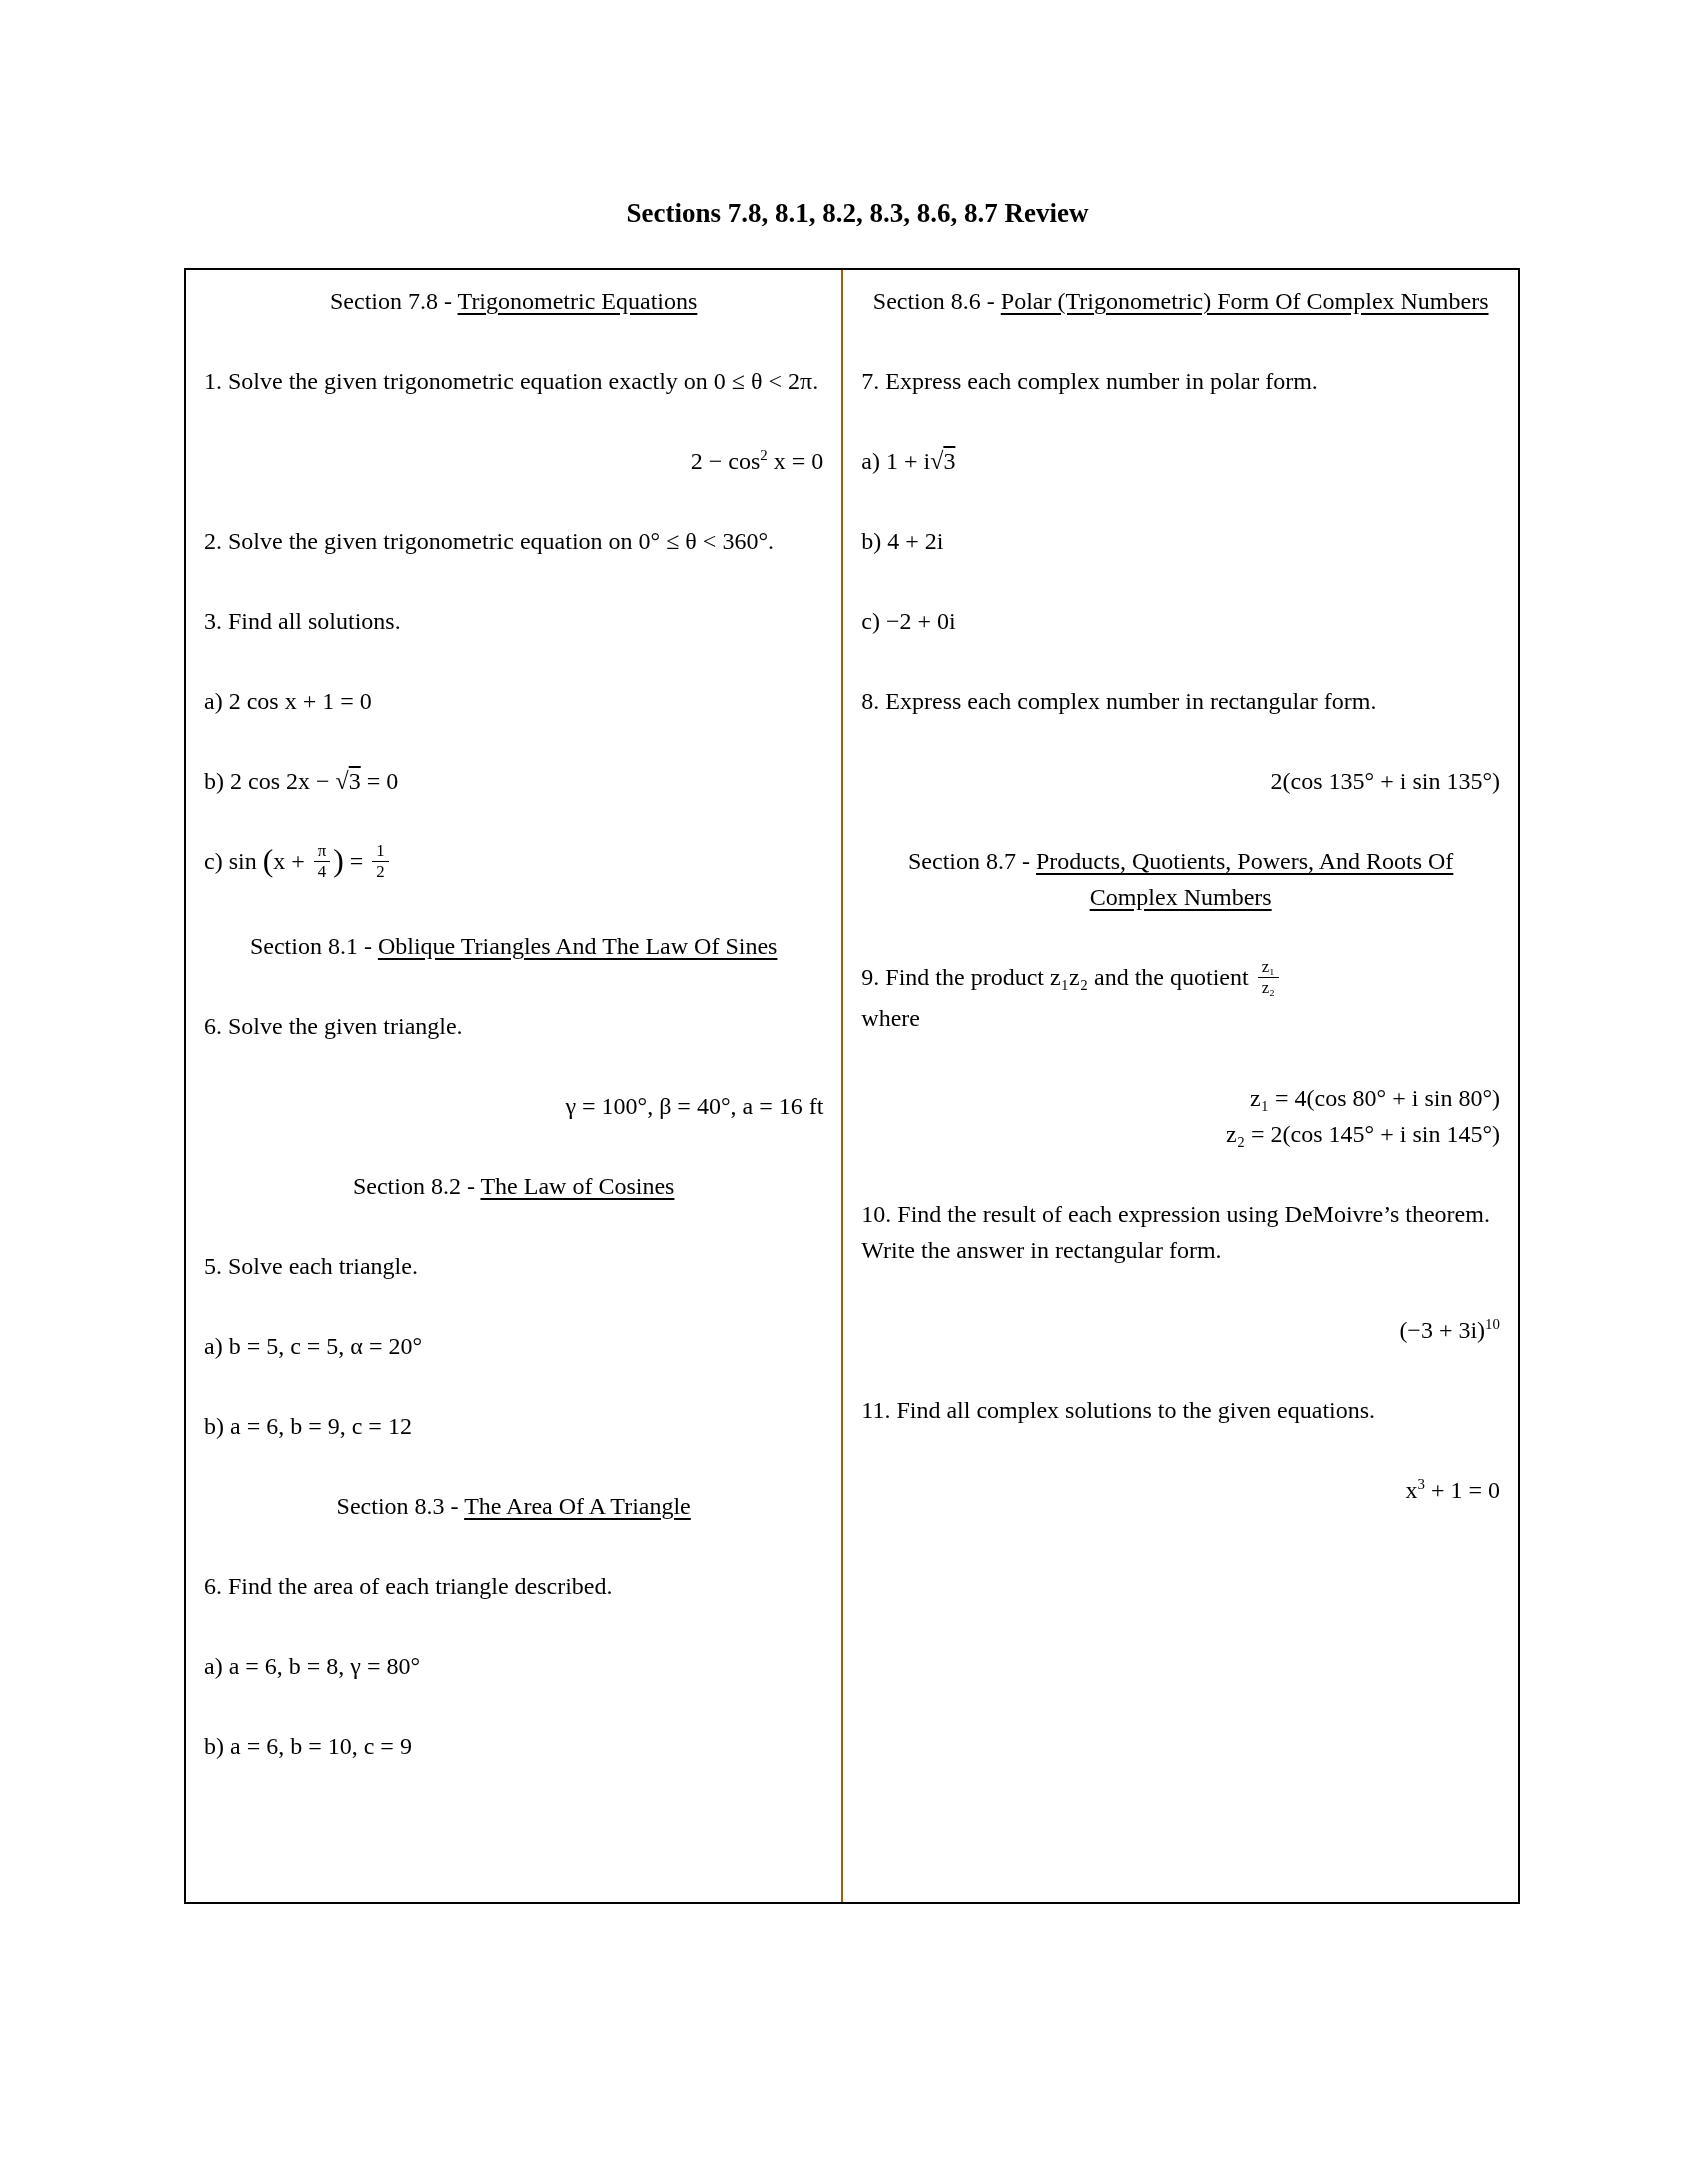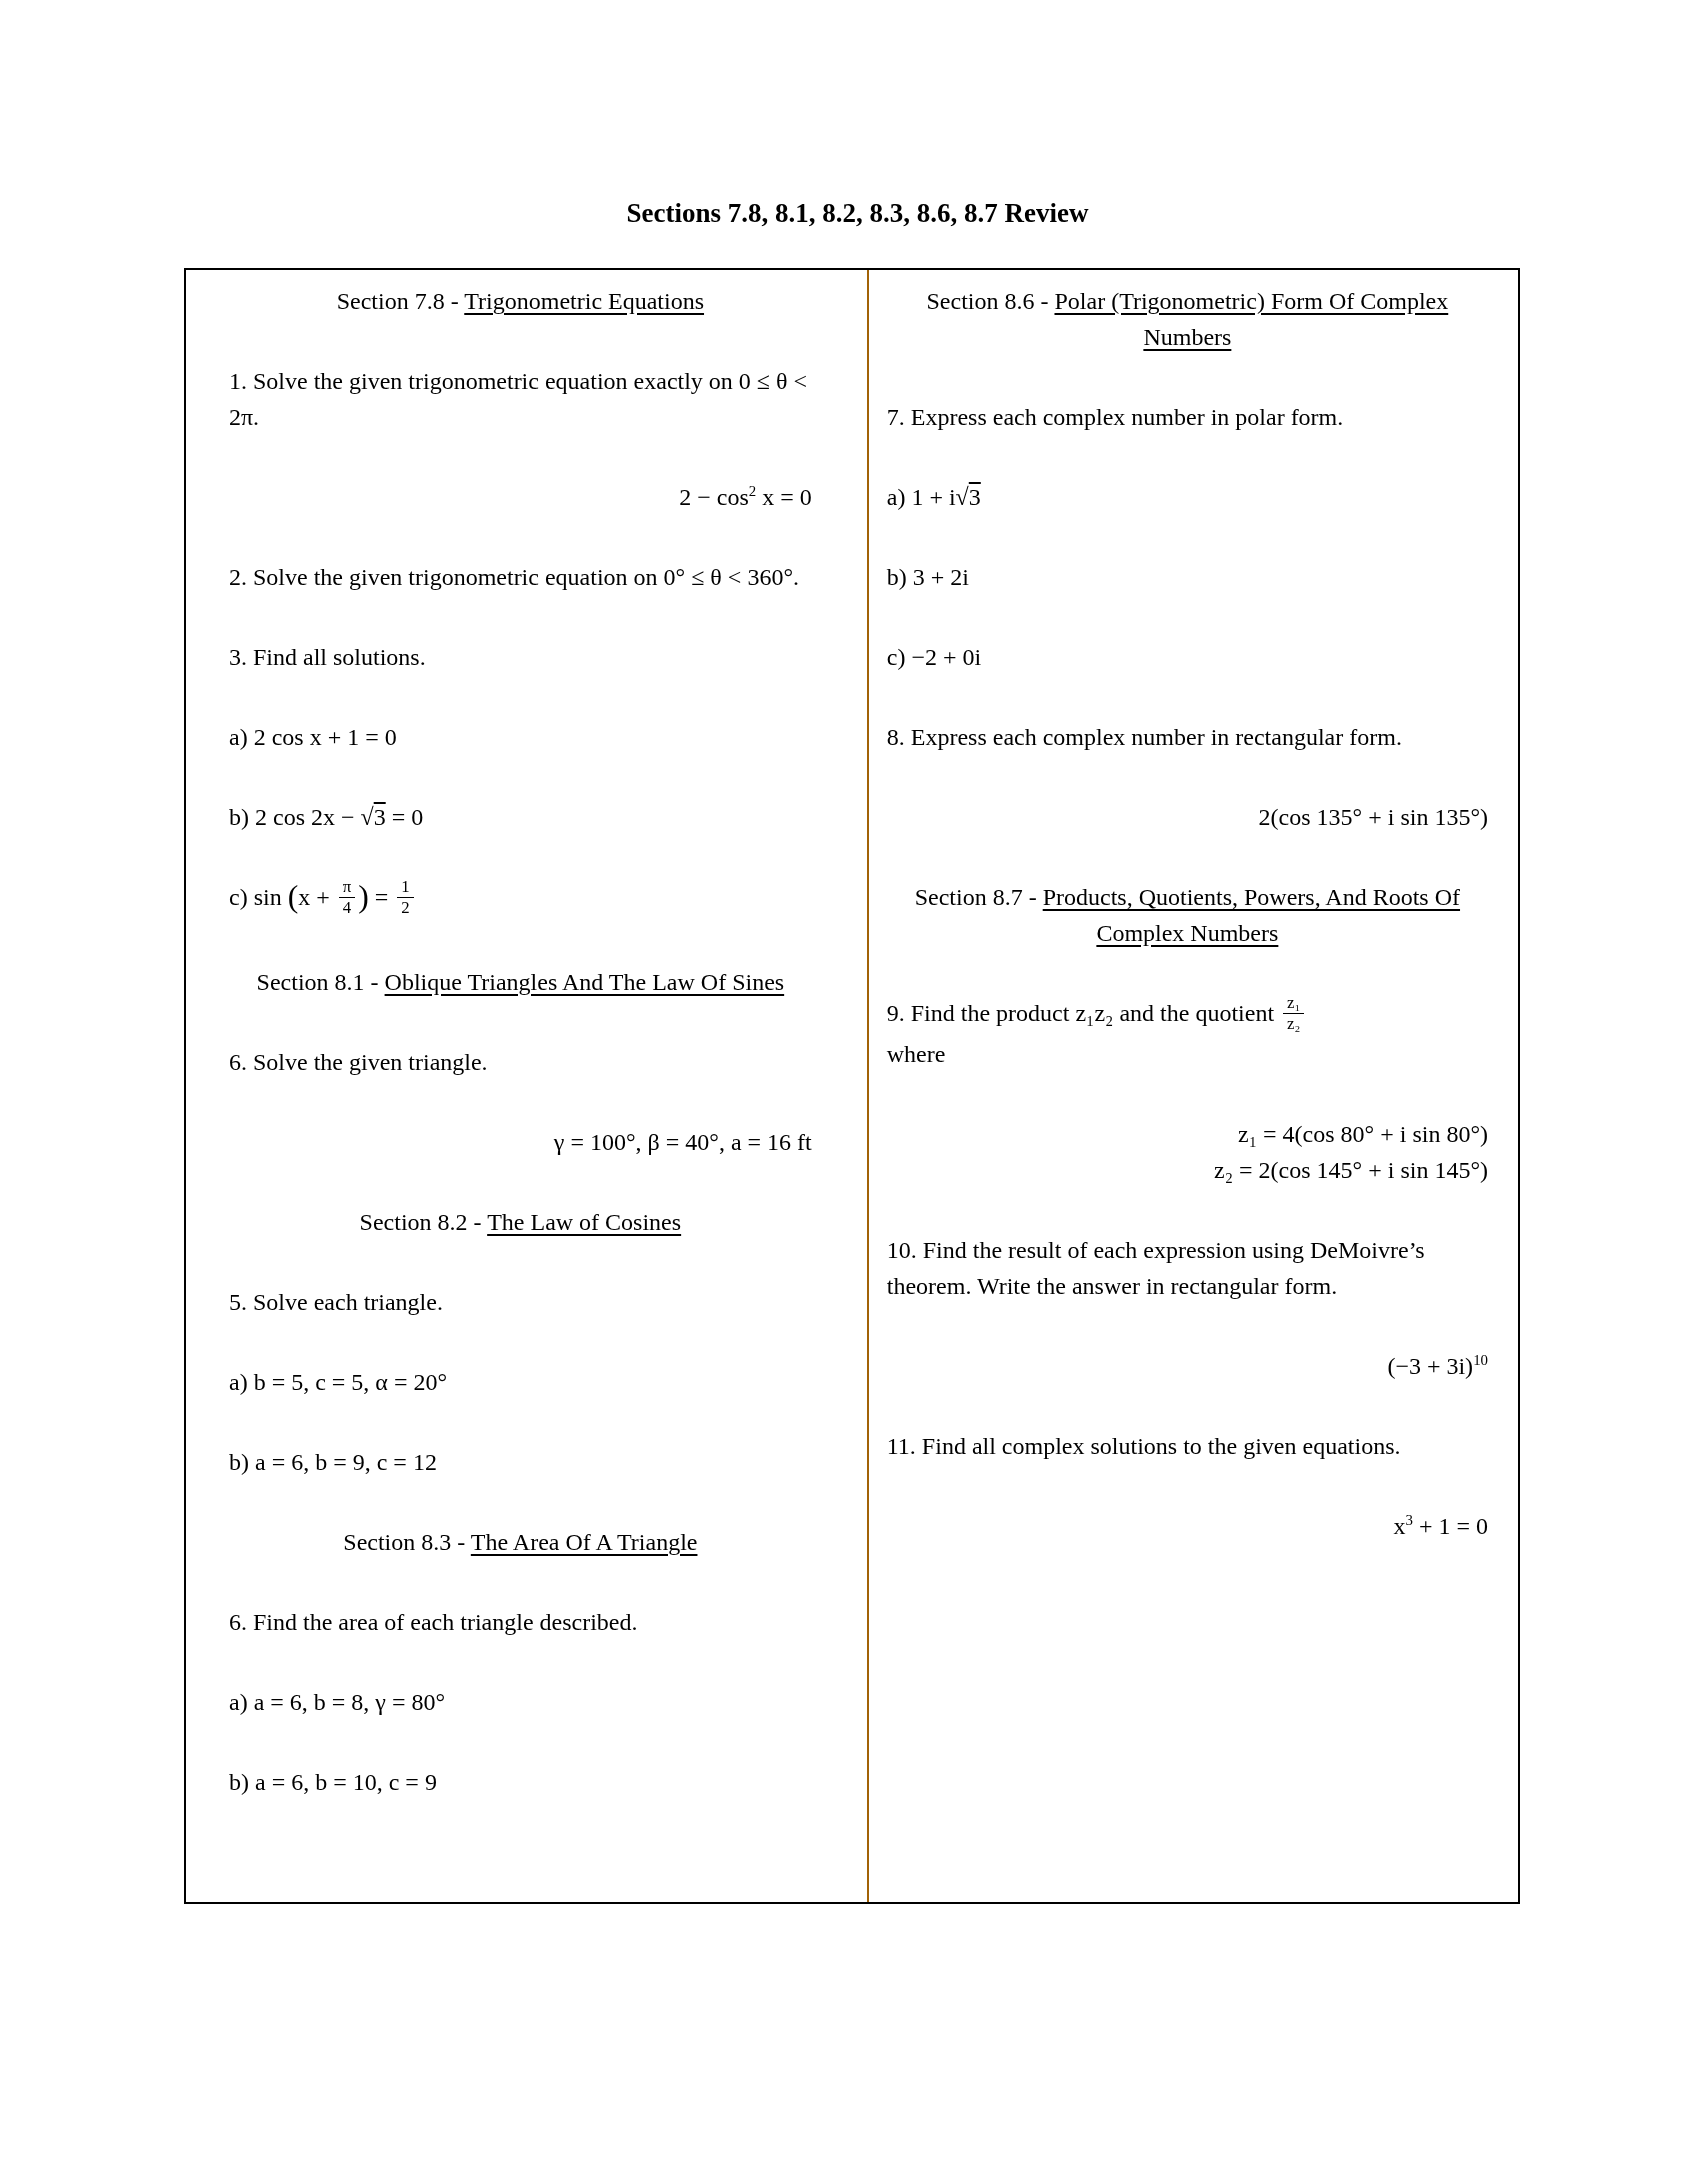--- a/index.html
+++ b/index.html
@@ -22,23 +22,22 @@
     position: absolute;
     top: 268px; left: 184px;
     width: 1336px; height: 1636px;
     border: 2px solid #000000;
     display: flex;
     background: #ffffff;
   }
   .col {
     font-size: 24px;
     line-height: 1.5;
-    padding: 13px 30px 10px 18px;
+    padding: 13px 18px 10px 18px;
     overflow: hidden;
-    margin-left: 25px;
   }
   .col-left  { width: 49.2%; }
   .col-right { width: 50.8%; border-left: 2px solid #a16207; }
   .block { margin-bottom: 44px; }
   .block:last-child { margin-bottom: 0; }
   .center  { text-align: right; }
   .heading { text-align: center; }
   .u { text-decoration: underline; text-underline-offset: 4px; }
   .mt-lg { margin-top: 36px; }
   .tight { margin-bottom: 0; }
@@ -118,21 +117,21 @@
     </div>
 
     <div class="col col-right">
 
       <div class="block heading"><span>Section 8.6 - </span><span class="u">Polar (Trigonometric) Form Of Complex Numbers</span></div>
 
       <div class="block">7. Express each complex number in polar form.</div>
 
       <div class="block">a) 1 + i<span class="sqrt">√<span class="rad">3</span></span></div>
 
-      <div class="block">b) 3 + 2i</div>
+      <div class="block">b) 4 + 2i</div>
 
       <div class="block">c) −2 + 0i</div>
 
       <div class="block">8. Express each complex number in rectangular form.</div>
 
       <div class="block center">2(cos 135° + i sin 135°)</div>
 
       <div class="block heading"><span>Section 8.7 - </span><span class="u">Products, Quotients, Powers, And Roots Of Complex Numbers</span></div>
 
       <div class="block tight">9. Find the product z₁z₂ and the quotient <span class="frac">

